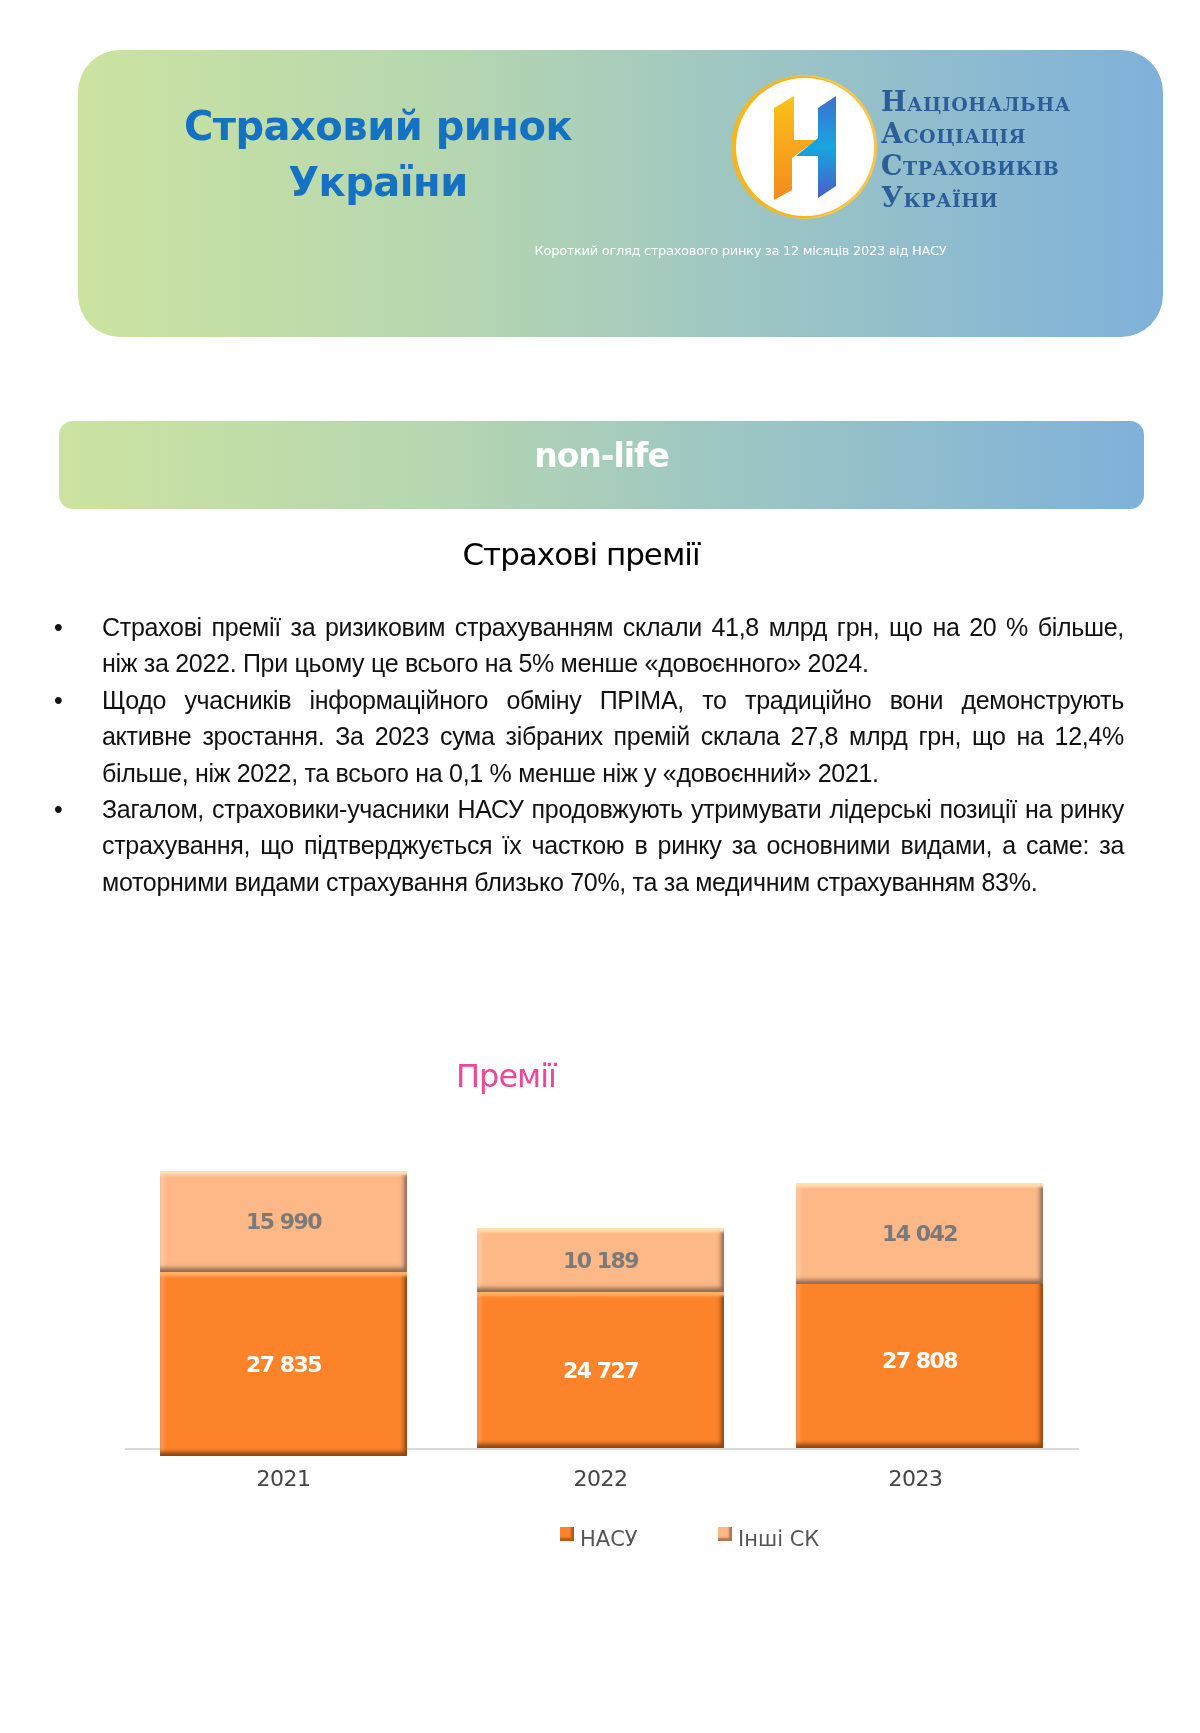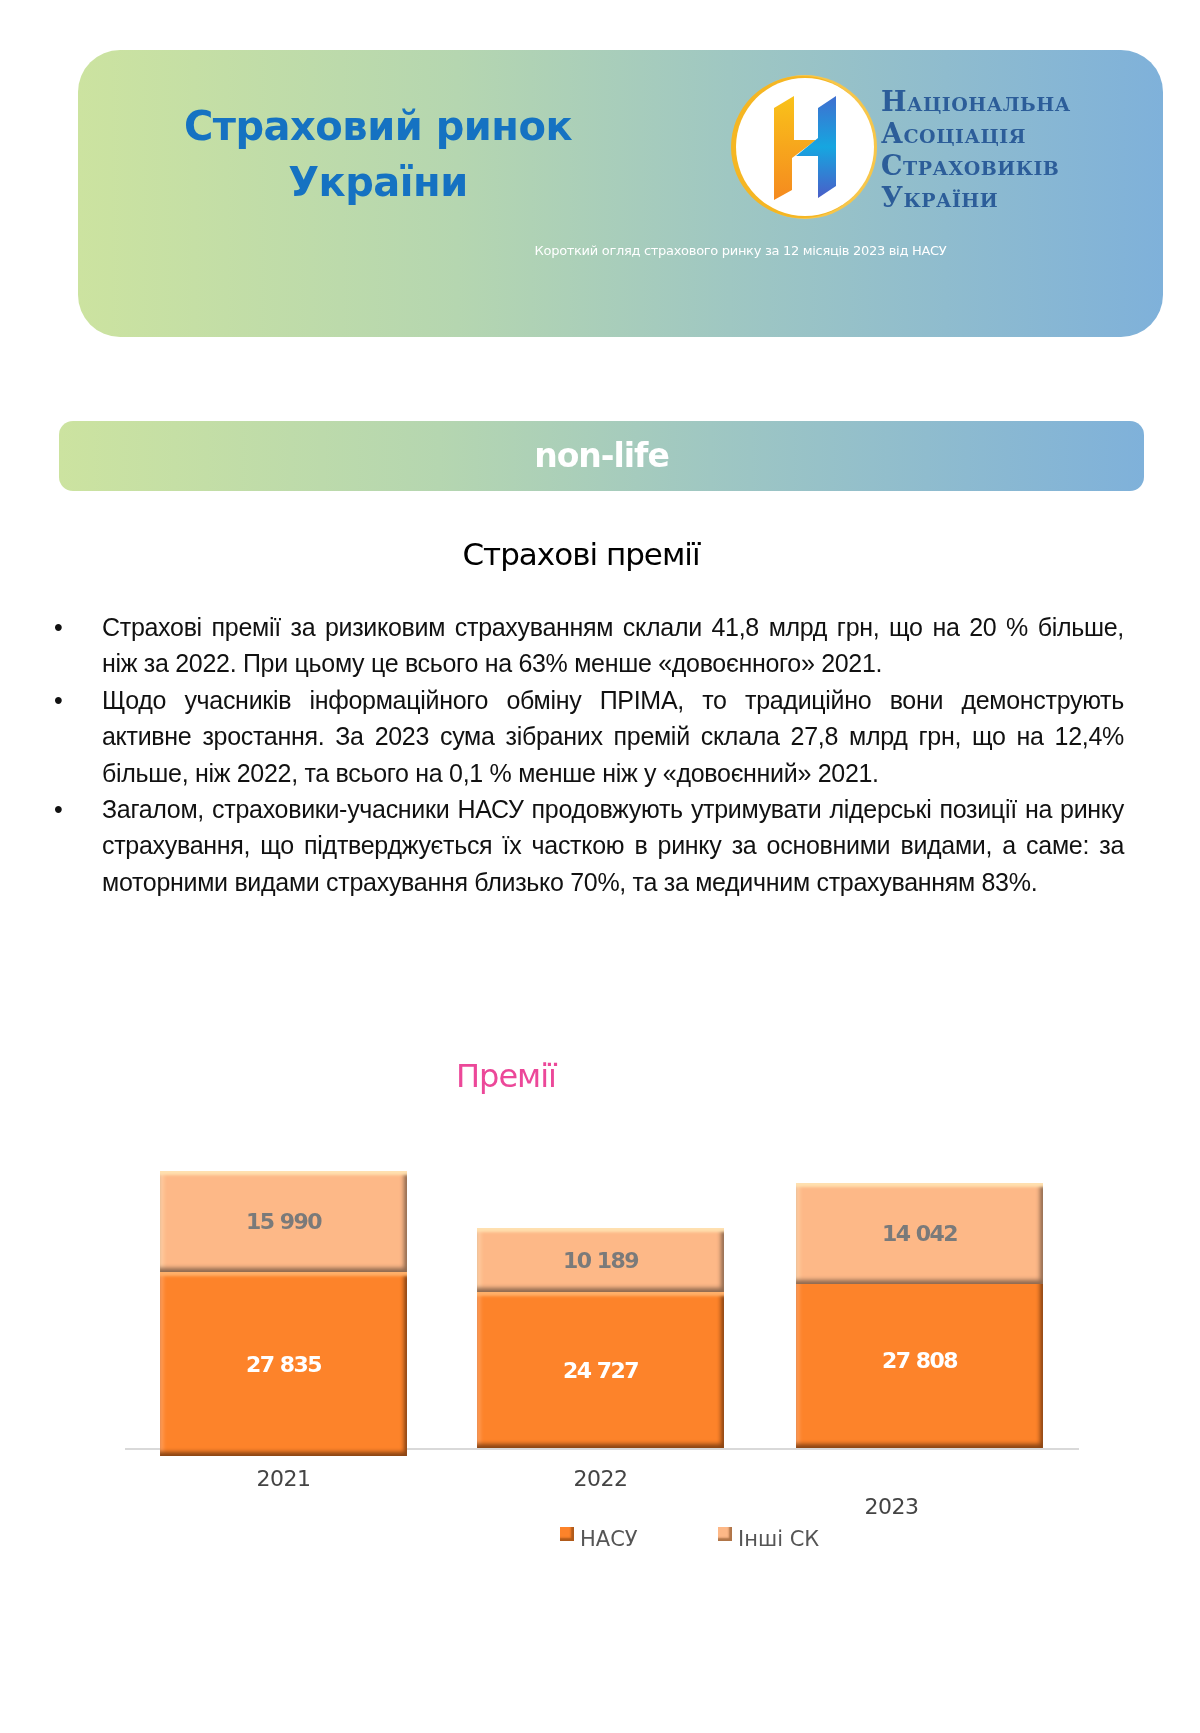--- a/index.html
+++ b/index.html
@@ -10,21 +10,21 @@
   .title { position:absolute; left:60px; top:48px; width:480px; text-align:center;
            font-family:"DejaVu Sans", sans-serif; font-weight:bold; font-size:40px; line-height:56px;
            color:#1572c2; letter-spacing:-0.5px; }
   .subtitle { position:absolute; left:0; top:193px; width:1085px; text-align:center;
               font-family:"DejaVu Sans", sans-serif; font-size:13px; color:#ffffff; letter-spacing:-0.3px; padding-left:0px; }
   .subtitle span { position:relative; left:120px; }
   .logo-circle { position:absolute; left:658px; top:28px; width:138px; height:138px; border-radius:50%;
                  background:#ffffff; box-shadow: -3px 0 0 2px #f5b623, 0 0 0 3px #f7c64a; }
   .logo-text { position:absolute; left:803px; top:36px; font-family:"DejaVu Serif", serif; font-weight:bold;
                font-size:27px; line-height:32px; color:#2c5d99; font-variant:small-caps; letter-spacing:0.5px; }
-  .banner { position:absolute; left:59px; top:421px; width:1085px; height:70px; border-radius:14px; }
+  .banner { position:absolute; left:59px; top:421px; width:1085px; height:88px; border-radius:14px; }
   .banner-text { width:100%; text-align:center; line-height:70px; font-family:"DejaVu Sans", sans-serif;
                  font-weight:bold; color:#fff; font-size:33px; letter-spacing:-1px; }
   .section-title { position:absolute; left:0; top:536px; width:1162px; text-align:center;
                    font-family:"DejaVu Sans", sans-serif; font-size:31px; letter-spacing:-1px; }
   .bullets { position:absolute; left:50px; top:609px; width:1074px; margin:0; padding:0; list-style:none; }
   .bullets li { position:relative; padding-left:52px; font-family:"Liberation Sans Narrow","Liberation Sans", sans-serif;
                 font-size:25px; line-height:36.4px; text-align:justify; color:#111; letter-spacing:-0.3px; }
   .bullets li .dot { position:absolute; left:4px; top:0; }
   .chart-title { position:absolute; left:0; top:1057px; width:1012px; text-align:center;
                  font-family:"DejaVu Sans", sans-serif; font-size:32px; letter-spacing:-1px; color:#ec4899; }
@@ -77,21 +77,21 @@
   <div class="subtitle"><span>Короткий огляд страхового ринку за 12 місяців 2023 від НАСУ</span></div>
 </div>
 
 <div class="banner grad">
   <div class="banner-text">non-life</div>
 </div>
 
 <div class="section-title">Страхові премії</div>
 
 <ul class="bullets">
-  <li><span class="dot">•</span><span>Страхові премії за ризиковим страхуванням склали 41,8 млрд грн, що на 20 % більше, ніж за 2022. При цьому це всього на 63% менше «довоєнного» 2021.</span></li>
+  <li><span class="dot">•</span><span>Страхові премії за ризиковим страхуванням склали 41,8 млрд грн, що на 20 % більше, ніж за 2022. При цьому це всього на 5% менше «довоєнного» 2024.</span></li>
   <li><span class="dot">•</span><span>Щодо учасників інформаційного обміну ПРІМА, то традиційно вони демонструють активне зростання. За 2023 сума зібраних премій склала 27,8 млрд грн, що на 12,4% більше, ніж 2022, та всього на 0,1 % менше ніж у «довоєнний» 2021.</span></li>
   <li><span class="dot">•</span><span>Загалом, страховики-учасники НАСУ продовжують утримувати лідерські позиції на ринку страхування, що підтверджується їх часткою в ринку за основними видами, а саме: за моторними видами страхування близько 70%, та за медичним страхуванням 83%.</span></li>
 </ul>
 
 <div class="chart-title">Премії</div>
 
 <div class="chart" id="chart">
   <div class="axis"></div>
 <div class="bar" style="left: 35px; top: 0px;">
       <div class="seg nasu" style="top: 162px; height: 184px;">27 835</div>
@@ -100,21 +100,21 @@
     <div class="year" style="left: 35px;">2021</div>
     <div class="bar" style="left: 352px; top: 0px;">
       <div class="seg nasu" style="top: 182px; height: 156px;">24 727</div>
       <div class="seg other" style="top: 118px; height: 64px;">10 189</div>
     </div>
     <div class="year" style="left: 352px;">2022</div>
     <div class="bar" style="left: 671px; top: 0px;">
       <div class="seg nasu" style="top: 162px; height: 176px;">27 808</div>
       <div class="seg other" style="top: 73px; height: 101px;">14 042</div>
     </div>
-    <div class="year" style="left: 643px; margin-top: 28px;">2023</div>
+    <div class="year" style="left: 667px;">2023</div>
   </div>
 
 <div class="legend" id="legend">
     <div class="legend-item" style="left: 560px;">
       <span class="swatch" style="background: rgb(253, 131, 42); box-shadow: rgba(100, 50, 10, 0.5) -3px -3px 2px inset;"></span>
       <span>НАСУ</span>
     </div>
     <div class="legend-item" style="left: 718px;">
       <span class="swatch" style="background: rgb(253, 184, 135); box-shadow: rgba(100, 50, 10, 0.5) -3px -3px 2px inset;"></span>
       <span>Інші СК</span>

